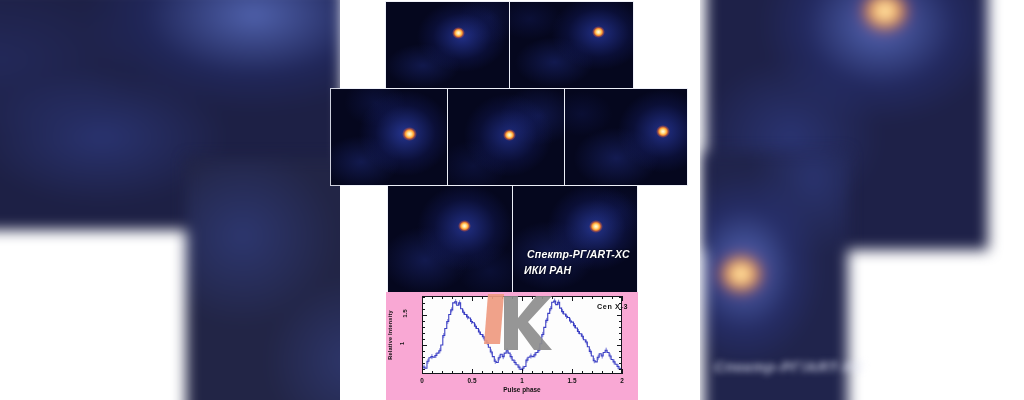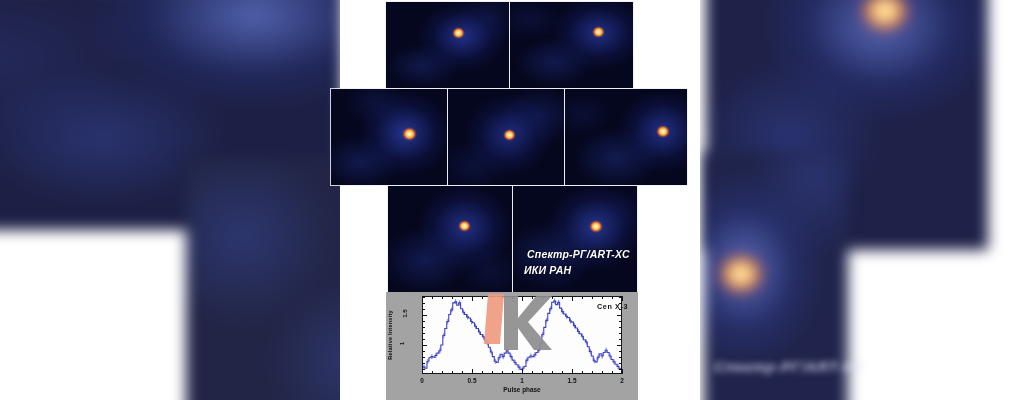--- a/index.html
+++ b/index.html
@@ -26,21 +26,21 @@
       font-family:"Liberation Sans",sans-serif;filter:blur(3.2px);white-space:nowrap;}
 
   
   #mosaic{position:absolute;left:330px;top:0px;width:358px;height:296px;}
   .tile{position:absolute;overflow:hidden;background:#04061c;
         box-shadow:0 0 0 1px rgba(236,238,248,0.85);}
   .tile .field{position:absolute;inset:0;}
   .core{position:absolute;border-radius:50%;}
 
   
-  #chart{position:absolute;left:386px;top:292px;width:252px;height:108px;background:#a3a3a3;}
+  #chart{position:absolute;left:386px;top:292px;width:252px;height:108px;background:#f9a8d4;}
   #plotbox{position:absolute;left:36px;top:4px;width:200px;height:78px;background:#fdfdfd;
            border:1px solid #15151c;box-sizing:border-box;}
   #ylabel{position:absolute;left:-2px;top:4px;width:12px;height:78px;}
   #ylabel span{position:absolute;left:50%;top:50%;transform:translate(-50%,-50%) rotate(-90deg);
       white-space:nowrap;font-size:5.6px;font-weight:bold;letter-spacing:.2px;color:#111;
       font-family:"Liberation Sans",sans-serif;}
   .ytick-lbl{position:absolute;font-size:6.2px;font-weight:bold;color:#111;
       font-family:"Liberation Sans",sans-serif;transform-origin:50% 50%;}
   .ytick-lbl span{display:inline-block;transform:rotate(-90deg);}
   .xtick-lbl{position:absolute;font-size:6.4px;font-weight:bold;color:#111;

